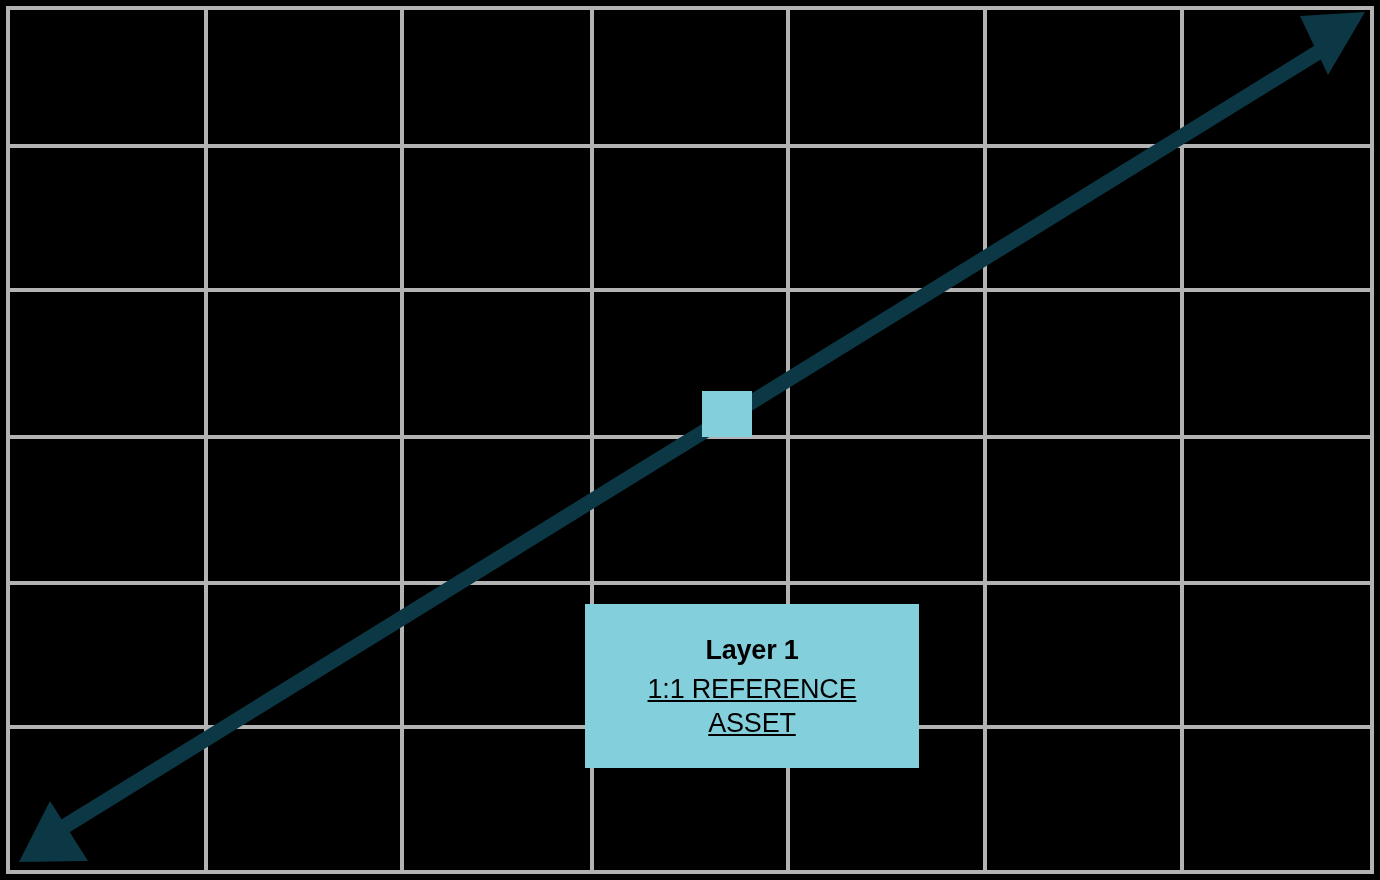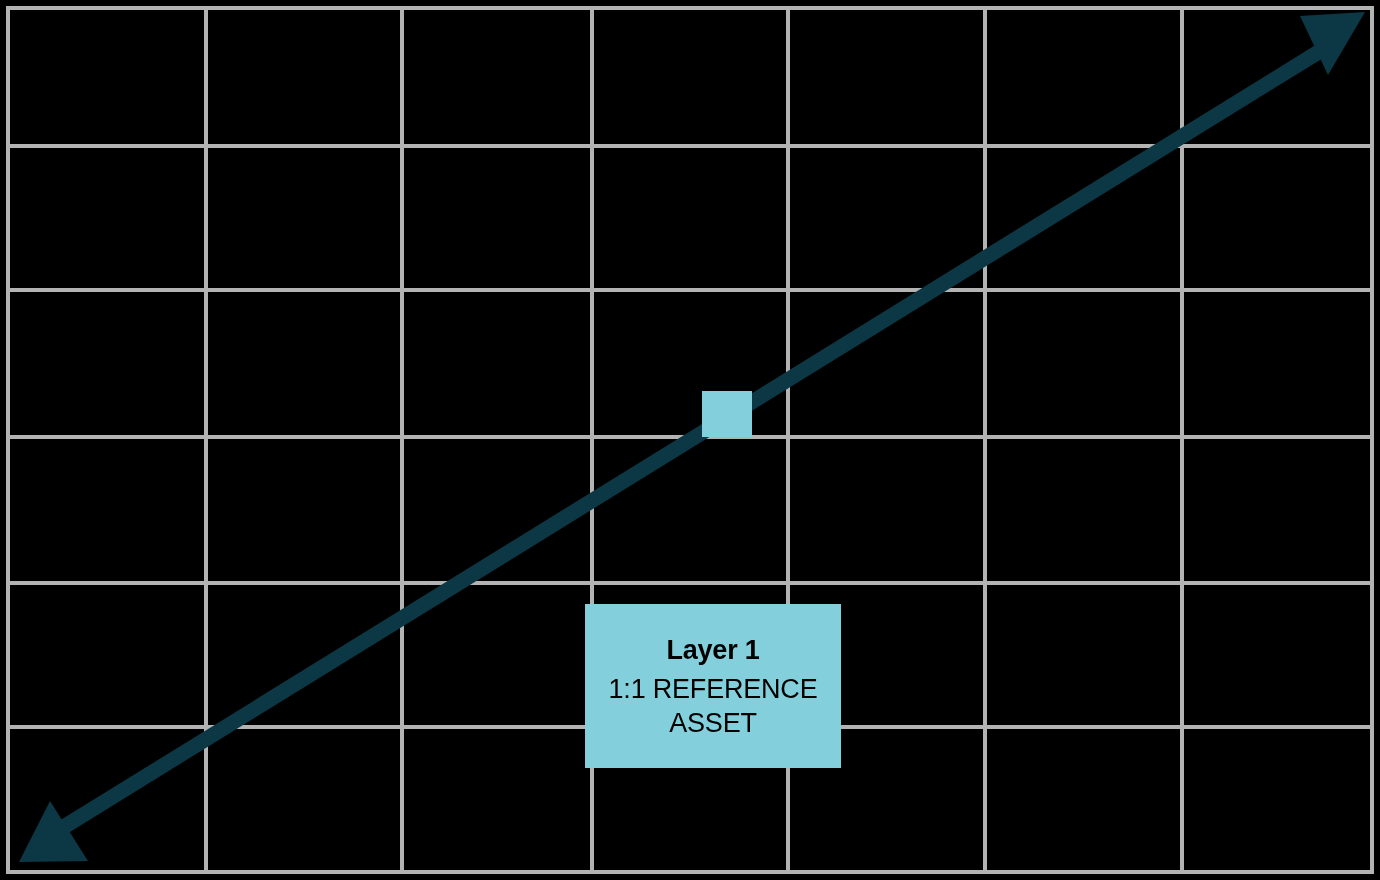--- a/index.html
+++ b/index.html
@@ -24,21 +24,21 @@
     left: 0;
     top: 0;
     width: 1380px;
     height: 880px;
     display: block;
   }
   .callout-box {
     position: absolute;
     left: 585px;
     top: 604px;
-    width: 256px;
+    width: 334px;
     height: 164px;
     background: #83d0dc;
     box-sizing: border-box;
     display: flex;
     flex-direction: column;
     align-items: center;
     justify-content: center;
     text-align: center;
     color: #000000;
     line-height: 1.28;
@@ -48,20 +48,21 @@
     font-size: 27px;
     font-weight: bold;
     letter-spacing: -0.2px;
     margin-bottom: 4px;
   }
   .callout-sub {
     font-size: 27px;
     font-weight: normal;
     letter-spacing: -0.2px;
     max-width: 270px;
+    text-decoration: underline;
   }
 </style>
 </head>
 <body>
 
 <div id="stage">
 
   <svg id="plot-svg" viewBox="0 0 1380 880" xmlns="http://www.w3.org/2000/svg">
 
     <g stroke="#b3b3b3" stroke-width="4">

